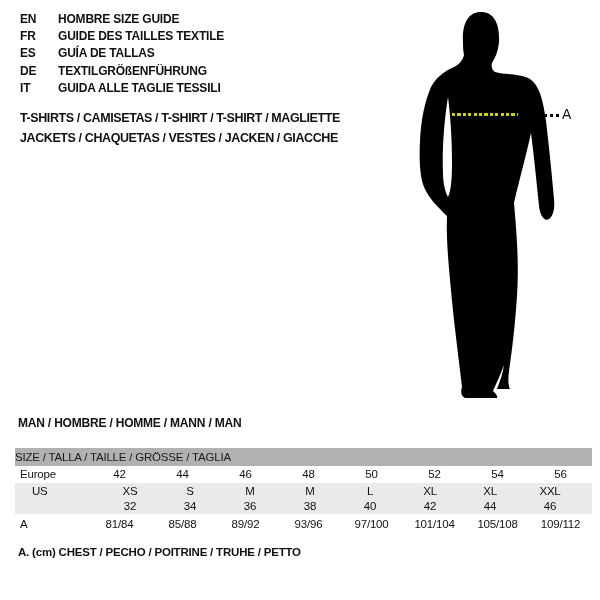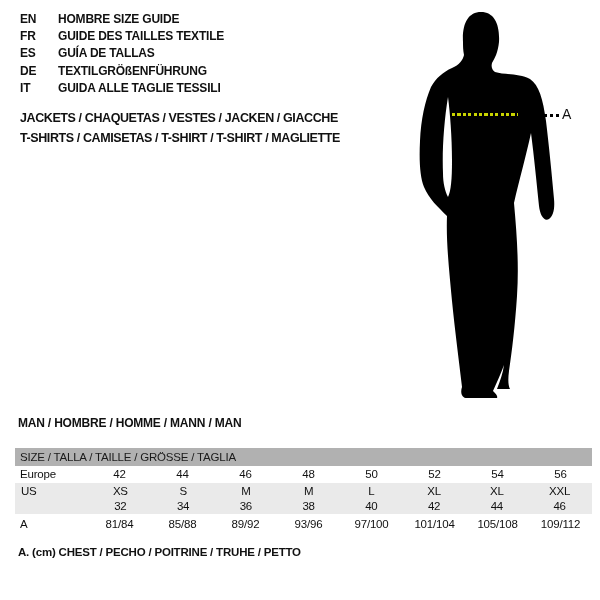--- a/index.html
+++ b/index.html
@@ -32,23 +32,23 @@
   .dash-black{position:absolute;left:544px;top:114px;width:15px;height:2.5px;
     background:repeating-linear-gradient(90deg,#000 0 3px,transparent 3px 6px);}
   .measure-a{position:absolute;left:562px;top:106px;font-size:14px;line-height:17px;font-weight:400;}
   
   .section-title{position:absolute;left:18px;top:416px;font-weight:bold;font-size:12px;white-space:nowrap;}
   
   .size-table{position:absolute;left:15px;top:448px;width:577px;font-size:11.5px;}
   .t-row{display:flex;align-items:center;}
   .t-label{width:73px;padding-left:5px;box-sizing:border-box;text-align:left;}
   .t-cell{flex:1;text-align:center;}
-  .t-header{height:18px;line-height:18px;background:var(--table-header-bg);padding-left:5px;color:#1a1a1a;}
+  .t-header{height:18px;line-height:18px;background:var(--table-header-bg);color:#1a1a1a;}
   .row-europe{height:17px;line-height:17px;}
-  .us-block{background:var(--table-alt-bg);padding:1px 1px;}
+  .us-block{background:var(--table-alt-bg);padding:1px 12px;}
   .row-us{height:15px;line-height:15px;}
   .row-usnum{height:14px;line-height:14px;}
   .row-a{height:20px;line-height:22px;}
   
   .footnote{position:absolute;left:18px;top:546px;font-weight:bold;font-size:11.5px;white-space:nowrap;}
 </style>
 </head>
 <body>
 
 <div class="canvas">
@@ -70,22 +70,22 @@
       <span class="lang-code">DE</span>
       <span class="lang-label">TEXTILGRÖßENFÜHRUNG</span>
     </div>
     <div class="lang-row">
       <span class="lang-code">IT</span>
       <span class="lang-label">GUIDA ALLE TAGLIE TESSILI</span>
     </div>
   </div>
 
   <div class="cat-block">
+    <div class="cat-line">T-SHIRTS / CAMISETAS / T-SHIRT / T-SHIRT / MAGLIETTE</div>
     <div class="cat-line">JACKETS / CHAQUETAS / VESTES / JACKEN / GIACCHE</div>
-    <div class="cat-line">T-SHIRTS / CAMISETAS / T-SHIRT / T-SHIRT / MAGLIETTE</div>
   </div>
 
   <svg class="silhouette" viewBox="398 0 180 410" xmlns="http://www.w3.org/2000/svg" aria-hidden="true">
     <path fill-rule="evenodd" d="
       M 463 42
       C 462 24 468 12 481 12
       C 494 12 500 24 499 42
       C 498 52 495 58 492 63
       C 491 67 492 70 495 72
       C 504 75 519 73 530 79

